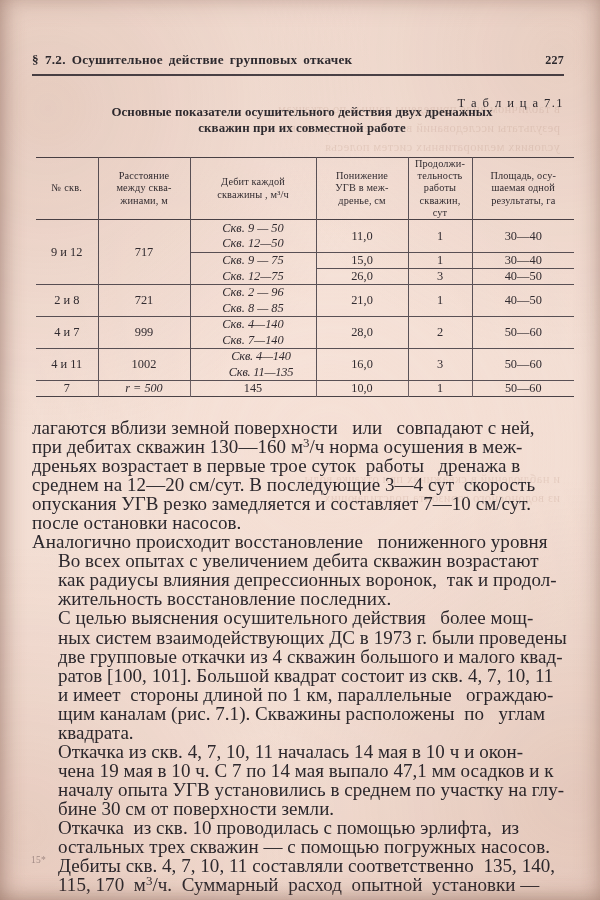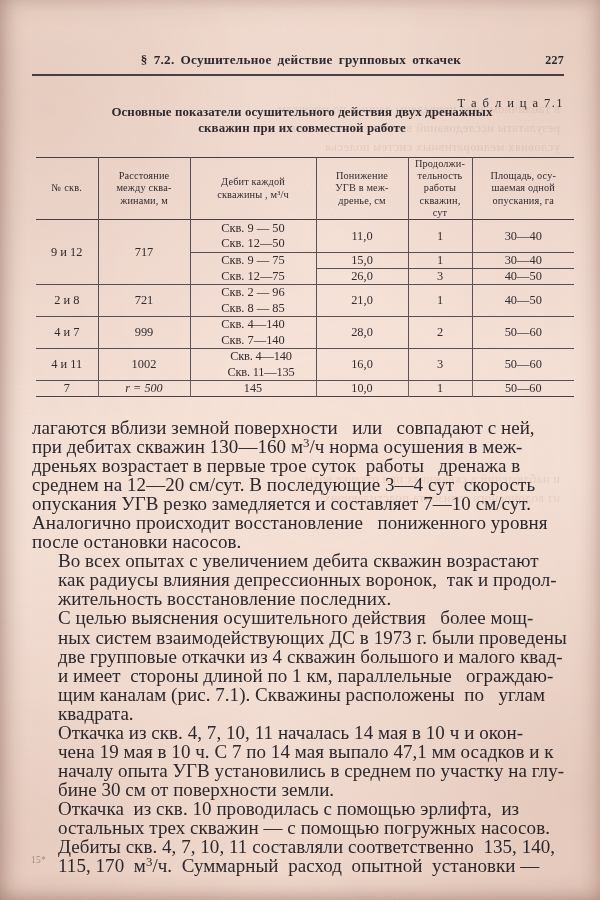--- a/index.html
+++ b/index.html
@@ -62,21 +62,21 @@
   }
 
   
   .runhead {
     position: absolute;
     left: 32px;
     right: 30px;
     top: 52px;
     display: flex;
     align-items: baseline;
-    justify-content: center;
+    justify-content: flex-start;
     font-weight: bold;
     font-size: 13.2px;
     letter-spacing: .25px;
   }
   .runhead-title { word-spacing: 2.5px; }
   .runhead-page {
     position: absolute;
     right: 6px;
     bottom: 0;
     font-weight: bold;
@@ -154,20 +154,21 @@
   .c-deb   { width: 126px; }
   .c-pon   { width: 92px; }
   .c-dur   { width: 64px; }
   .c-area  { width: 102px; }
 
   .deb-cell {
     text-align: left;
     padding-left: 20px;
     white-space: pre-line;
     line-height: 15.5px;
+    font-style: italic;
   }
   .italic-r { font-style: italic; }
   .tight { letter-spacing: -.2px; }
   .lastrow td { font-size: 12.2px; padding: 1px 2px 2px; }
   .lastrow .vsep { border-left: 1px solid #6d6166; }
 
   
   .body {
     position: absolute;
     left: 32px;
@@ -257,21 +258,21 @@
             <td class="vsep">
               <span class="hdr-sub">Продолжи-</span>
               <span class="hdr-sub">тельность</span>
               <span class="hdr-sub">работы</span>
               <span class="hdr-sub">скважин,</span>
               <span class="hdr-sub">сут</span>
             </td>
             <td class="vsep">
               <span class="hdr-sub">Площадь, осу-</span>
               <span class="hdr-sub">шаемая одной</span>
-              <span class="hdr-sub">опускания, га</span>
+              <span class="hdr-sub">результаты, га</span>
             </td>
           </tr>
         </thead>
 
         <tbody>
 
           <tr>
             <td rowspan="3">9 и 12</td>
             <td rowspan="3" class="vsep">717</td>
             <td class="vsep deb-cell rule-thin" style="height:32px">Скв.  9 — 50
@@ -336,34 +337,35 @@
     </div>
 
     <div class="body">
 
       <p>
         <span class="ln">лагаются вблизи земной поверхности   или   совпадают с ней,</span>
         <span class="ln">при дебитах скважин 130—160 м<sup>3</sup>/ч норма осушения в меж-</span>
         <span class="ln">дреньях возрастает в первые трое суток  работы   дренажа в</span>
         <span class="ln">среднем на 12—20 см/сут. В последующие 3—4 сут  скорость</span>
         <span class="ln">опускания УГВ резко замедляется и составляет 7—10 см/сут.</span>
+        <span class="ln">после остановки насосов.</span>
         <span class="ln">Аналогично происходит восстановление   пониженного уровня</span>
-        <span class="ln">после остановки насосов.</span>
       </p>
 
       <p class="ind">
         <span class="ln" style="text-indent:26px">Во всех опытах с увеличением дебита скважин возрастают</span>
         <span class="ln">как радиусы влияния депрессионных воронок,  так и продол-</span>
         <span class="ln">жительность восстановление последних.</span>
       </p>
 
       <p class="ind">
         <span class="ln" style="text-indent:26px">С целью выяснения осушительного действия   более мощ-</span>
         <span class="ln">ных систем взаимодействующих ДС в 1973 г. были проведены</span>
         <span class="ln">две групповые откачки из 4 скважин большого и малого квад-</span>
+        <span class="ln">ратов [100, 101]. Большой квадрат состоит из скв. 4, 7, 10, 11</span>
         <span class="ln">и имеет  стороны длиной по 1 км, параллельные   ограждаю-</span>
         <span class="ln">щим каналам (рис. 7.1). Скважины расположены  по   углам</span>
         <span class="ln">квадрата.</span>
       </p>
 
       <p class="ind">
         <span class="ln" style="text-indent:26px">Откачка из скв. 4, 7, 10, 11 началась 14 мая в 10 ч и окон-</span>
         <span class="ln">чена 19 мая в 10 ч. С 7 по 14 мая выпало 47,1 мм осадков и к</span>
         <span class="ln">началу опыта УГВ установились в среднем по участку на глу-</span>
         <span class="ln">бине 30 см от поверхности земли.</span>

